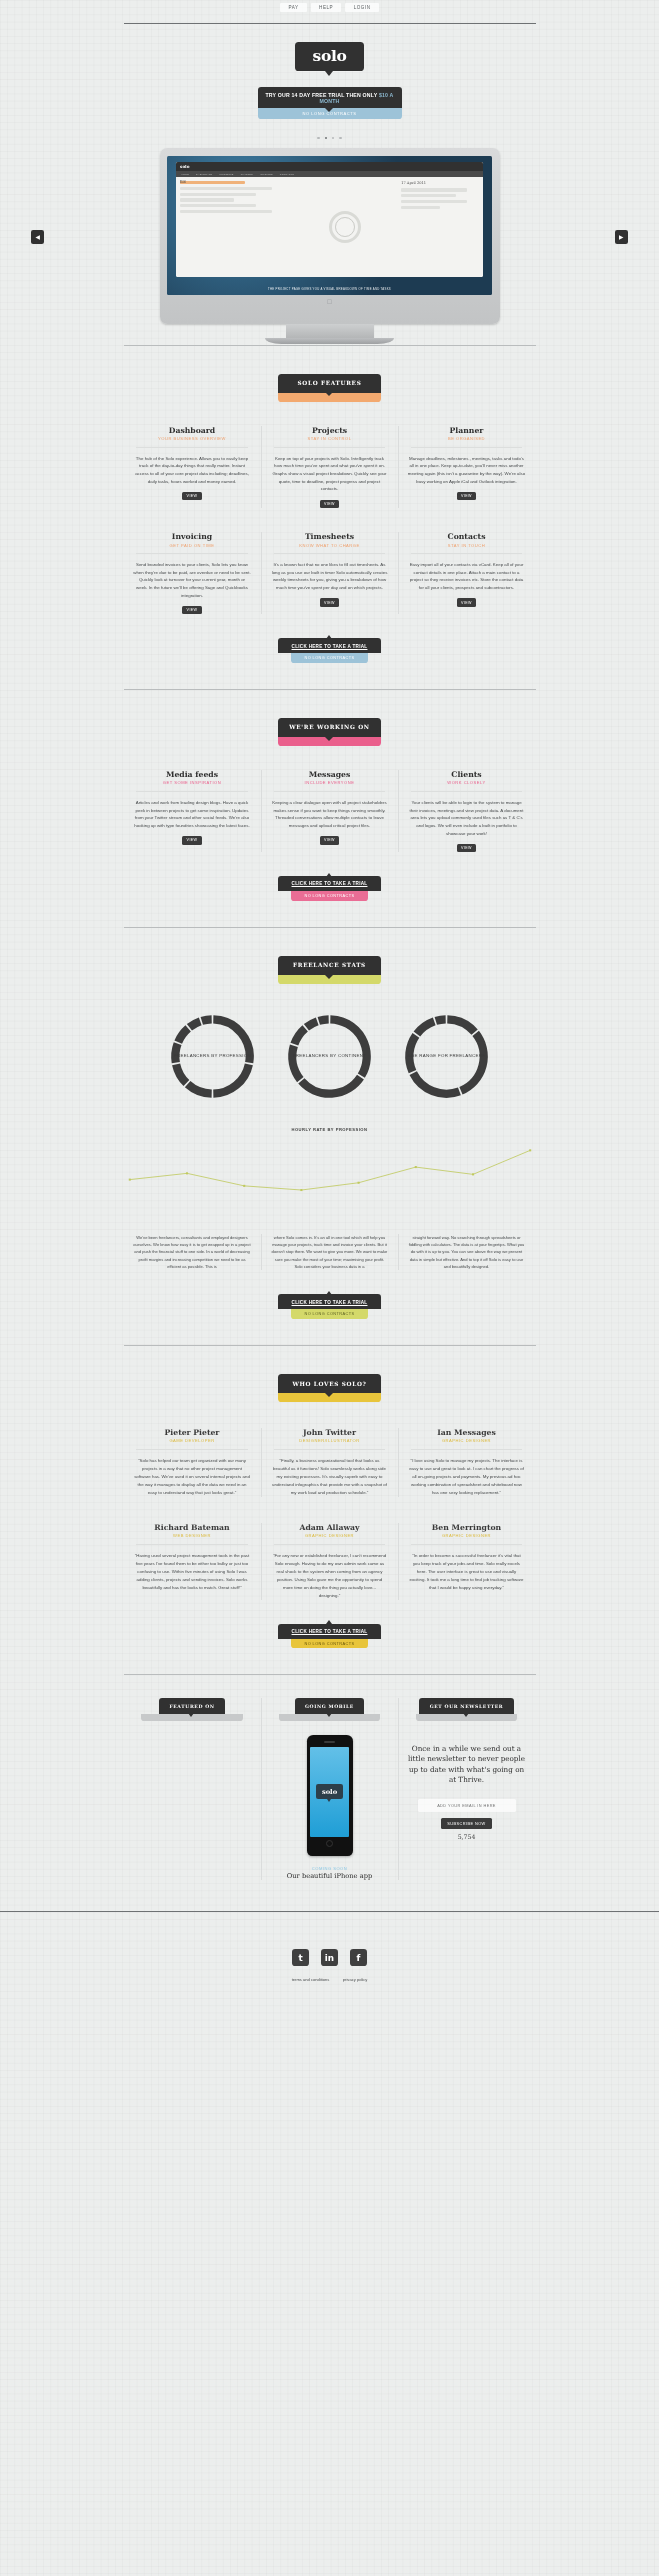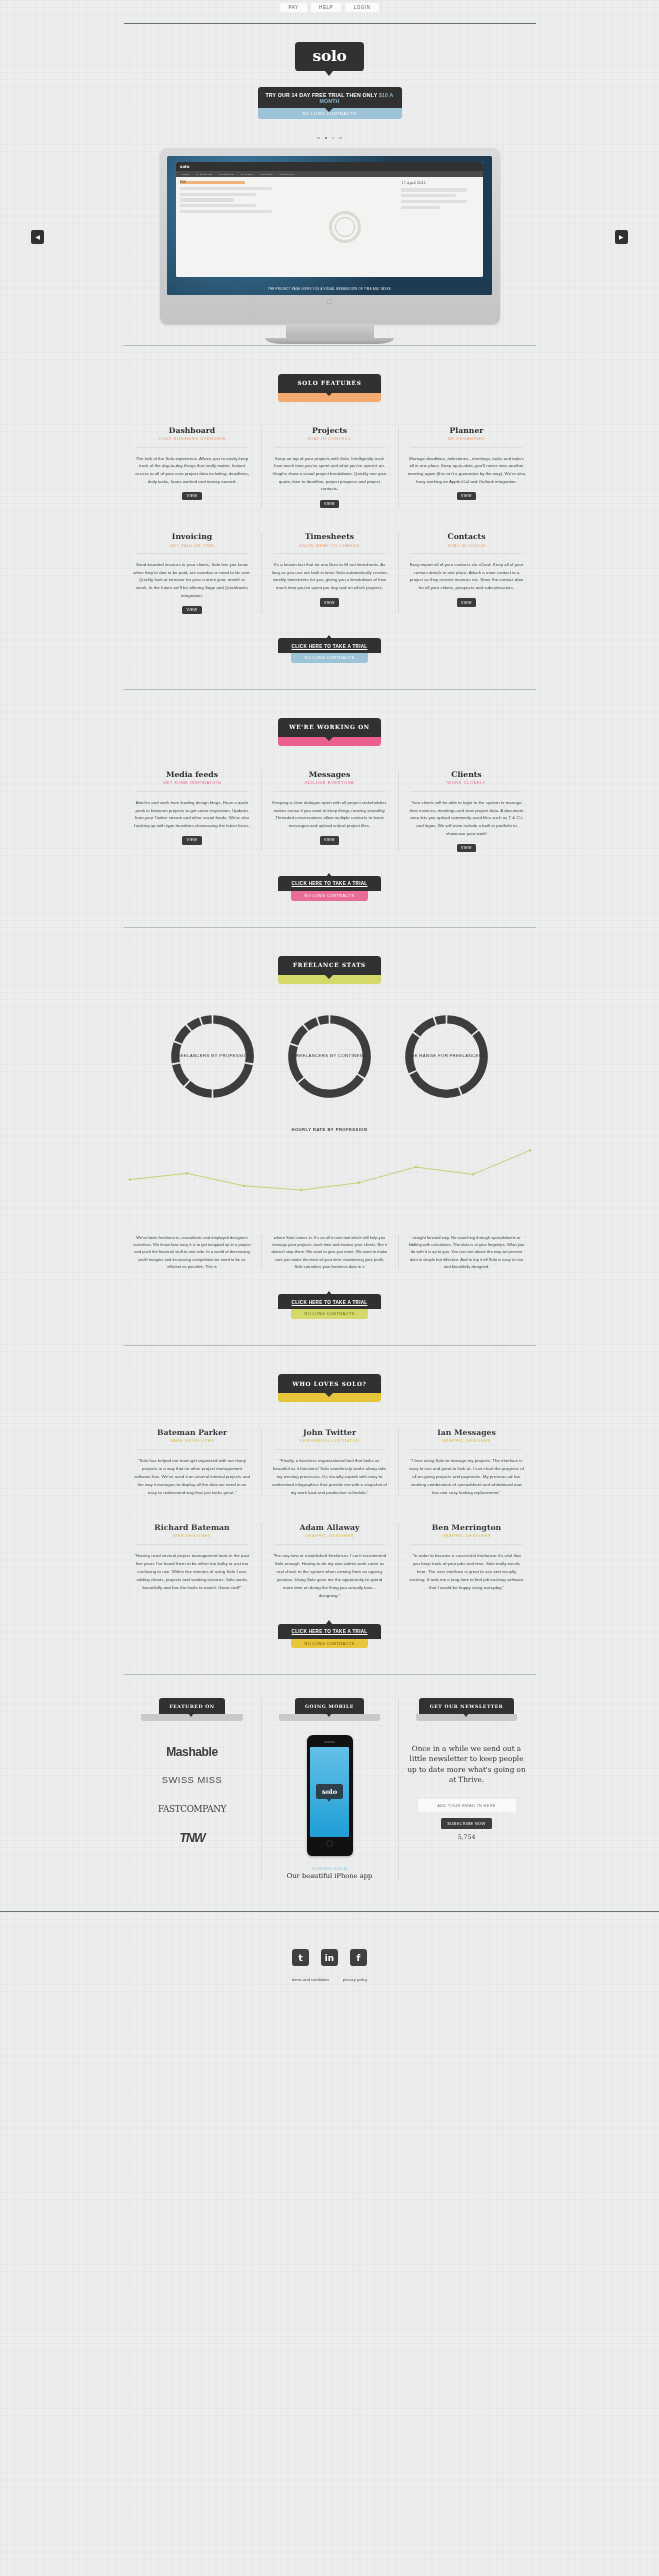--- a/index.html
+++ b/index.html
@@ -533,21 +533,21 @@
 
   <div class="sect-head">
     <div>
       <div class="tab">WHO LOVES SOLO?</div>
       <div class="tab-strip gold"></div>
     </div>
   </div>
 
   <div class="tgrid">
     <div class="tcell">
-      <h3>Bateman Parker</h3>
+      <h3>Pieter Pieter</h3>
       <div class="role">GAME DEVELOPER</div>
       <div class="divider"></div>
       <p>"Solo has helped our team get organized with our many projects in a way that no other project management software has. We've used it on several internal projects and the way it manages to display all the data we need in an easy to understand way that just looks great."</p>
     </div>
     <div class="tcell">
       <h3>John Twitter</h3>
       <div class="role">DESIGNER/ILLUSTRATOR</div>
       <div class="divider"></div>
       <p>"Finally, a business organizational tool that looks as beautiful as it functions! Solo seamlessly works along side my existing processes. It's visually superb with easy to understand infographics that provide me with a snapshot of my work load and production schedule."</p>
     </div>
@@ -585,26 +585,20 @@
     <div class="cta-foot gold">NO LONG CONTRACTS</div>
   </div>
 
   <hr class="rule thin" style="margin-top:26px;">
 
   <div class="fcols" style="margin-top:23px;">
 
     <div class="fcol">
       <div class="ftab">FEATURED ON</div>
       <div class="ftab-strip"></div>
-      <div class="press">
-        <div class="mashable">Mashable</div>
-        <div class="swissmiss">SWISS MISS</div>
-        <div class="fastco">FASTCOMPANY</div>
-        <div class="tnw">TNW</div>
-      </div>
     </div>
 
     <div class="fcol">
       <div class="ftab">GOING MOBILE</div>
       <div class="ftab-strip"></div>
       <div class="phone">
         <div class="phone-body">
           <div class="phone-speaker"></div>
           <div class="phone-screen">
             <div class="phone-logo">solo</div>
@@ -612,21 +606,21 @@
           <div class="phone-home"></div>
         </div>
       </div>
       <div class="coming">COMING SOON</div>
       <div class="iphone-app">Our beautiful iPhone app</div>
     </div>
 
     <div class="fcol">
       <div class="ftab">GET OUR NEWSLETTER</div>
       <div class="ftab-strip"></div>
-      <div class="nl-copy">Once in a while we send out a little newsletter to keep people up to date more what's going on at Thrive.</div>
+      <div class="nl-copy">Once in a while we send out a little newsletter to never people up to date with what's going on at Thrive.</div>
       <input class="nl-input" type="text" placeholder="ADD YOUR EMAIL IN HERE" style="">
       <a class="nl-btn" href="#">SUBSCRIBE NOW</a>
       <div class="nl-count">5,754</div>
     </div>
 
   </div>
 
   <hr class="botrule">
 
   <div class="social">

